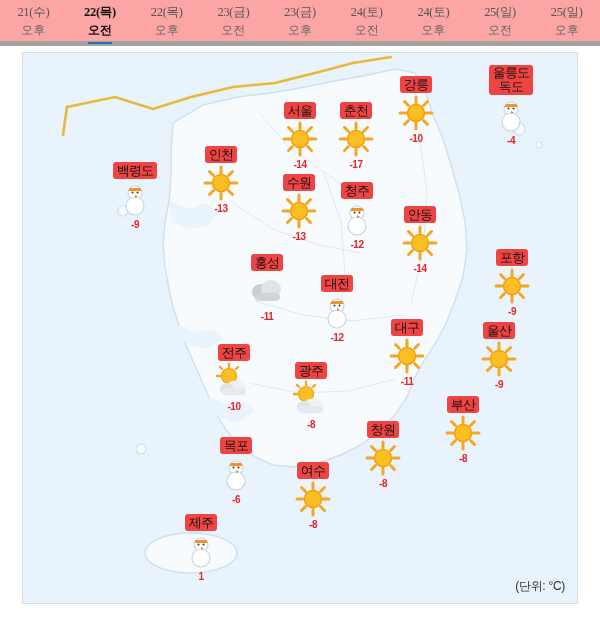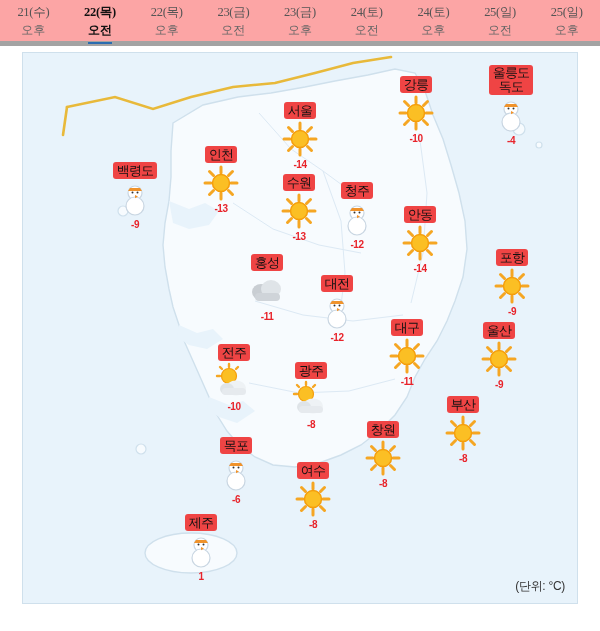--- a/index.html
+++ b/index.html
@@ -204,20 +204,39 @@
               <line x1="26.5" y1="26.5" x2="30.5" y2="30.5"></line>
               <line x1="30.5" y1="7.5" x2="26.5" y2="11.5"></line>
               <line x1="11.5" y1="26.5" x2="7.5" y2="30.5"></line>
             </g>
             <circle cx="19" cy="19" r="8.5" fill="#fbbf24" stroke="#f59e0b" stroke-width="1.5"></circle>
           </svg>
       </div>
       <div class="temp">-14</div>
     </div>
 
+    <div class="city" style="left:333px;top:48px">
+      <span class="name">춘천</span>
+      <div class="ico">
+        <svg width="38" height="38" viewBox="0 0 38 38">
+            <g stroke="#f5a623" stroke-width="3" stroke-linecap="round">
+              <line x1="19" y1="3" x2="19" y2="9"></line>
+              <line x1="19" y1="29" x2="19" y2="35"></line>
+              <line x1="3" y1="19" x2="9" y2="19"></line>
+              <line x1="29" y1="19" x2="35" y2="19"></line>
+              <line x1="7.5" y1="7.5" x2="11.5" y2="11.5"></line>
+              <line x1="26.5" y1="26.5" x2="30.5" y2="30.5"></line>
+              <line x1="30.5" y1="7.5" x2="26.5" y2="11.5"></line>
+              <line x1="11.5" y1="26.5" x2="7.5" y2="30.5"></line>
+            </g>
+            <circle cx="19" cy="19" r="8.5" fill="#fbbf24" stroke="#f59e0b" stroke-width="1.5"></circle>
+          </svg>
+      </div>
+      <div class="temp">-17</div>
+    </div>
 
     <div class="city" style="left:393px;top:22px">
       <span class="name">강릉</span>
       <div class="ico">
         <svg width="38" height="38" viewBox="0 0 38 38">
             <g stroke="#f5a623" stroke-width="3" stroke-linecap="round">
               <line x1="19" y1="3" x2="19" y2="9"></line>
               <line x1="19" y1="29" x2="19" y2="35"></line>
               <line x1="3" y1="19" x2="9" y2="19"></line>
               <line x1="29" y1="19" x2="35" y2="19"></line>

